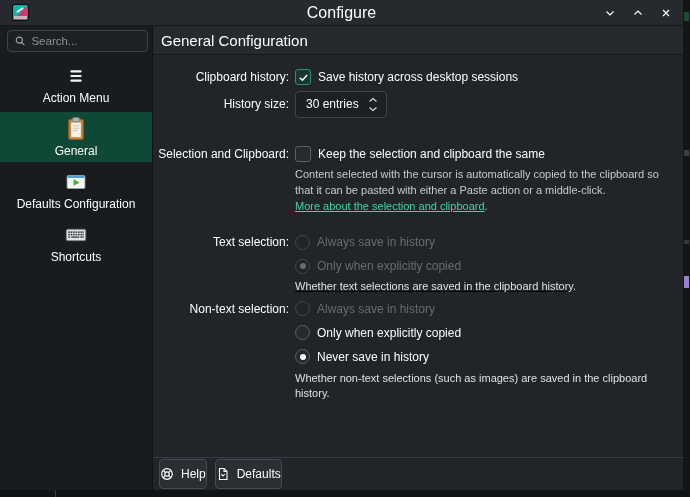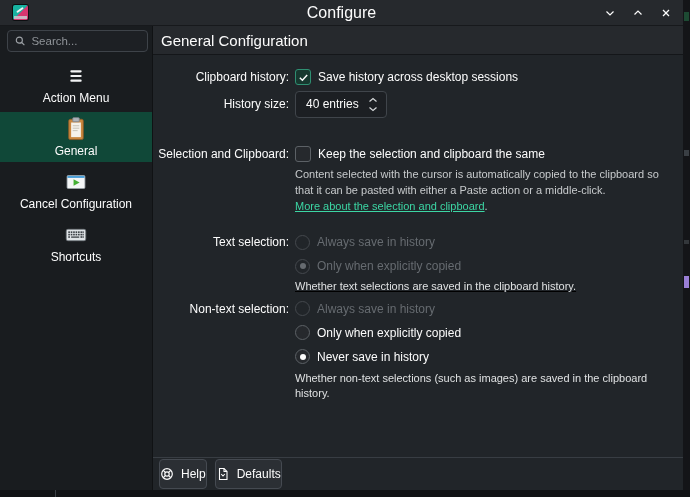--- a/index.html
+++ b/index.html
@@ -163,21 +163,21 @@
           </div>
 
           <div class="nav-item">
             <span class="nav-ic">
               <svg width="26" height="26" viewBox="0 0 32 32">
                 <rect x="5" y="8" width="22" height="16" rx="1.5" fill="#f4f6f7" stroke="#9aa1a7"></rect>
                 <rect x="5.5" y="8.5" width="21" height="2.5" fill="#4a9fd8"></rect>
                 <polygon points="13,12.5 13,20.5 20.5,16.5" fill="#45b035"></polygon>
               </svg>
             </span>
-            <span class="nav-label">Cancel Configuration</span>
+            <span class="nav-label">Defaults Configuration</span>
           </div>
 
           <div class="nav-item">
             <span class="nav-ic">
               <svg width="26" height="26" viewBox="0 0 32 32">
                 <rect x="4" y="9" width="24" height="14" rx="2" fill="#dfe3e6" stroke="#70767c"></rect>
                 <g fill="#3a3f44">
                   <rect x="6.5" y="11.5" width="2" height="2"></rect>
                     <rect x="9.5" y="11.5" width="2" height="2"></rect>
                     <rect x="12.5" y="11.5" width="2" height="2"></rect>
@@ -220,21 +220,21 @@
                   </svg>
               </span>
               <span class="ctext">Save history across desktop sessions</span>
             </div>
           </div>
 
           <div class="row row2">
             <div class="flabel">History size:</div>
             <div class="ctrl">
               <div class="spin">
-                <span class="spin-val">40 entries</span>
+                <span class="spin-val">30 entries</span>
                 <span class="spin-btns">
                   <span class="spin-btn">
                     <svg width="10" height="6" viewBox="0 0 10 6">
                         <polyline points="1.5,4.5 5,1.5 8.5,4.5" fill="none" stroke="#d6d9db" stroke-width="1.2"></polyline>
                       </svg>
                   </span>
                   <span class="spin-btn">
                     <svg width="10" height="6" viewBox="0 0 10 6">
                         <polyline points="1.5,1.5 5,4.5 8.5,1.5" fill="none" stroke="#d6d9db" stroke-width="1.2"></polyline>
                       </svg>

